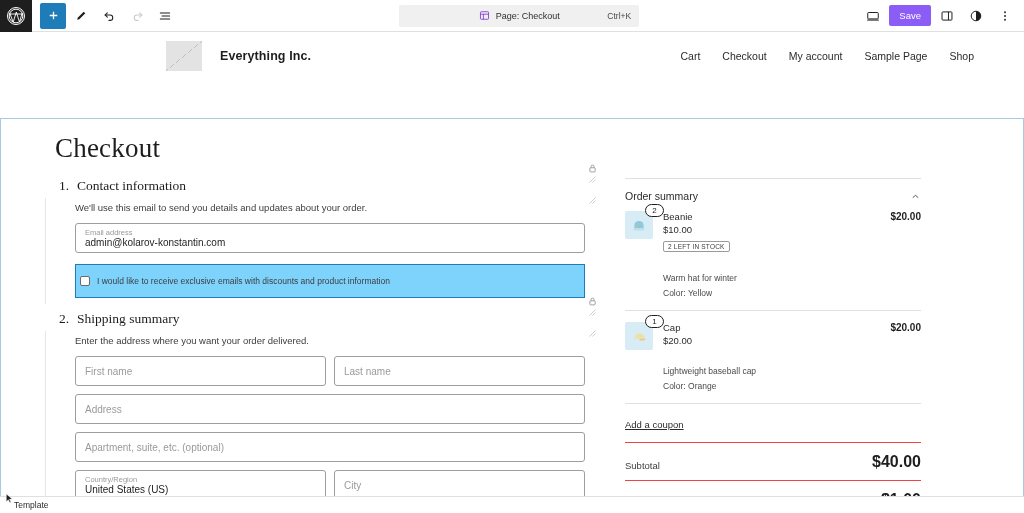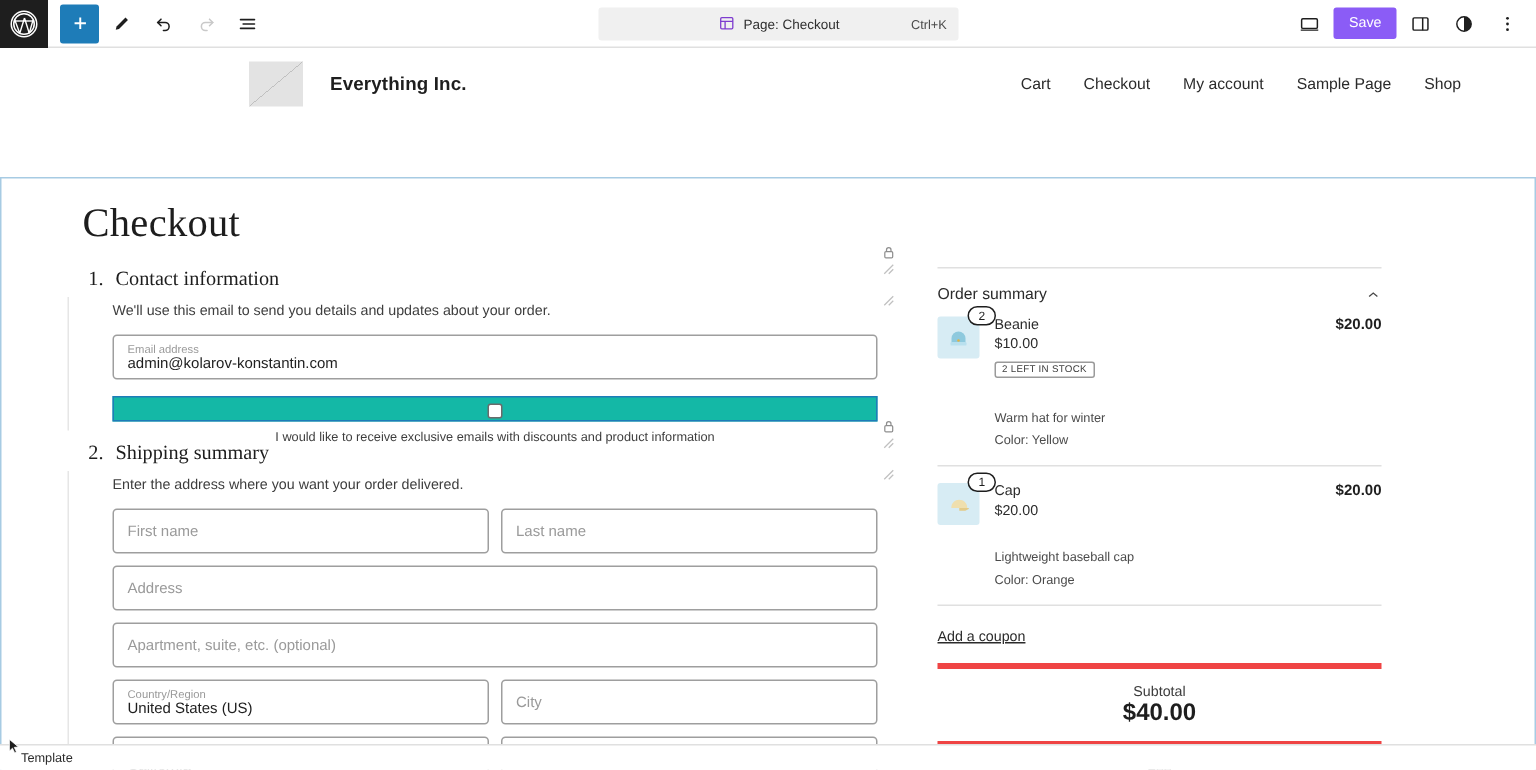--- a/index.html
+++ b/index.html
@@ -96,22 +96,22 @@
     position: relative;
   }
   .field .fl-label { font-size: 7.5px; color: #9a9a9a; line-height: 9px; }
   .field .fl-value { font-size: 10px; color: #1e1e1e; line-height: 12px; }
   .field .ph { font-size: 10px; color: #9a9a9a; }
   .row2 { display: flex; gap: 8px; }
   .row2 > * { flex: 1; }
   .mt8 { margin-top: 8px; }
 
   .checkbox-block {
-    border: 1px solid #1e7cb8; background: #14b8a6; height: 17px; display: flex; align-items: center;
-    padding: 4px 4px; margin-top: 11px; gap: 7px; flex-direction: column;
+    border: 1px solid #1e7cb8; background: #7dd3fc; height: 17px; display: flex; align-items: center;
+    padding: 16px 4px; margin-top: 11px; gap: 7px;
   }
   .cb-square { width: 10px; height: 10px; border: 1px solid #6b6b6b; border-radius: 2px; background: #fff; flex: 0 0 10px; }
   .cb-text { font-size: 8.5px; color: #3d3d3d; }
 
   
   .handle-col { position: absolute; right: -14px; top: 0; width: 14px; }
   .handle { position: absolute; right: 2px; width: 9px; height: 9px; opacity: .62; }
   .handle svg { display: block; }
 
   
@@ -136,22 +136,22 @@
     font-size: 6.5px; color: #3d3d3d; padding: 1px 4px; margin-top: 4px; letter-spacing: .2px;
   }
   .item-desc { font-size: 8.5px; color: #4a4a4a; margin-top: 20px; }
   .item-var { font-size: 8.5px; color: #4a4a4a; margin-top: 5px; line-height: 11px; }
   .item-total { font-size: 10px; font-weight: 700; color: #1e1e1e; }
 
   .coupon-row { border-top: 1px solid #e0e0e0; padding: 10px 0; }
   .coupon-link { font-size: 9.5px; color: #2b2b2b; text-decoration: underline; cursor: pointer; }
 
   .total-row {
-    border-top: 4px solid #ef4444; display: flex; align-items: center;
-    justify-content: space-between; padding: 10px 0 9px; flex-direction: column;
+    border-top: 1px solid #ef4444; display: flex; align-items: flex-end;
+    justify-content: space-between; padding: 10px 0 9px;
   }
   .total-label { font-size: 9.5px; color: #3d3d3d; }
   .total-sub { font-size: 7.5px; color: #6b6b6b; margin-top: 2px; }
   .total-val { font-size: 16px; font-weight: 700; color: #1e1e1e; }
 
   
   .statusbar {
     position: absolute; left: 0; bottom: 0; width: 100%; height: 17px;
     background: #fff; border-top: 1px solid #e0e0e0; display: flex; align-items: center;
     padding-left: 14px; gap: 6px; z-index: 30;

